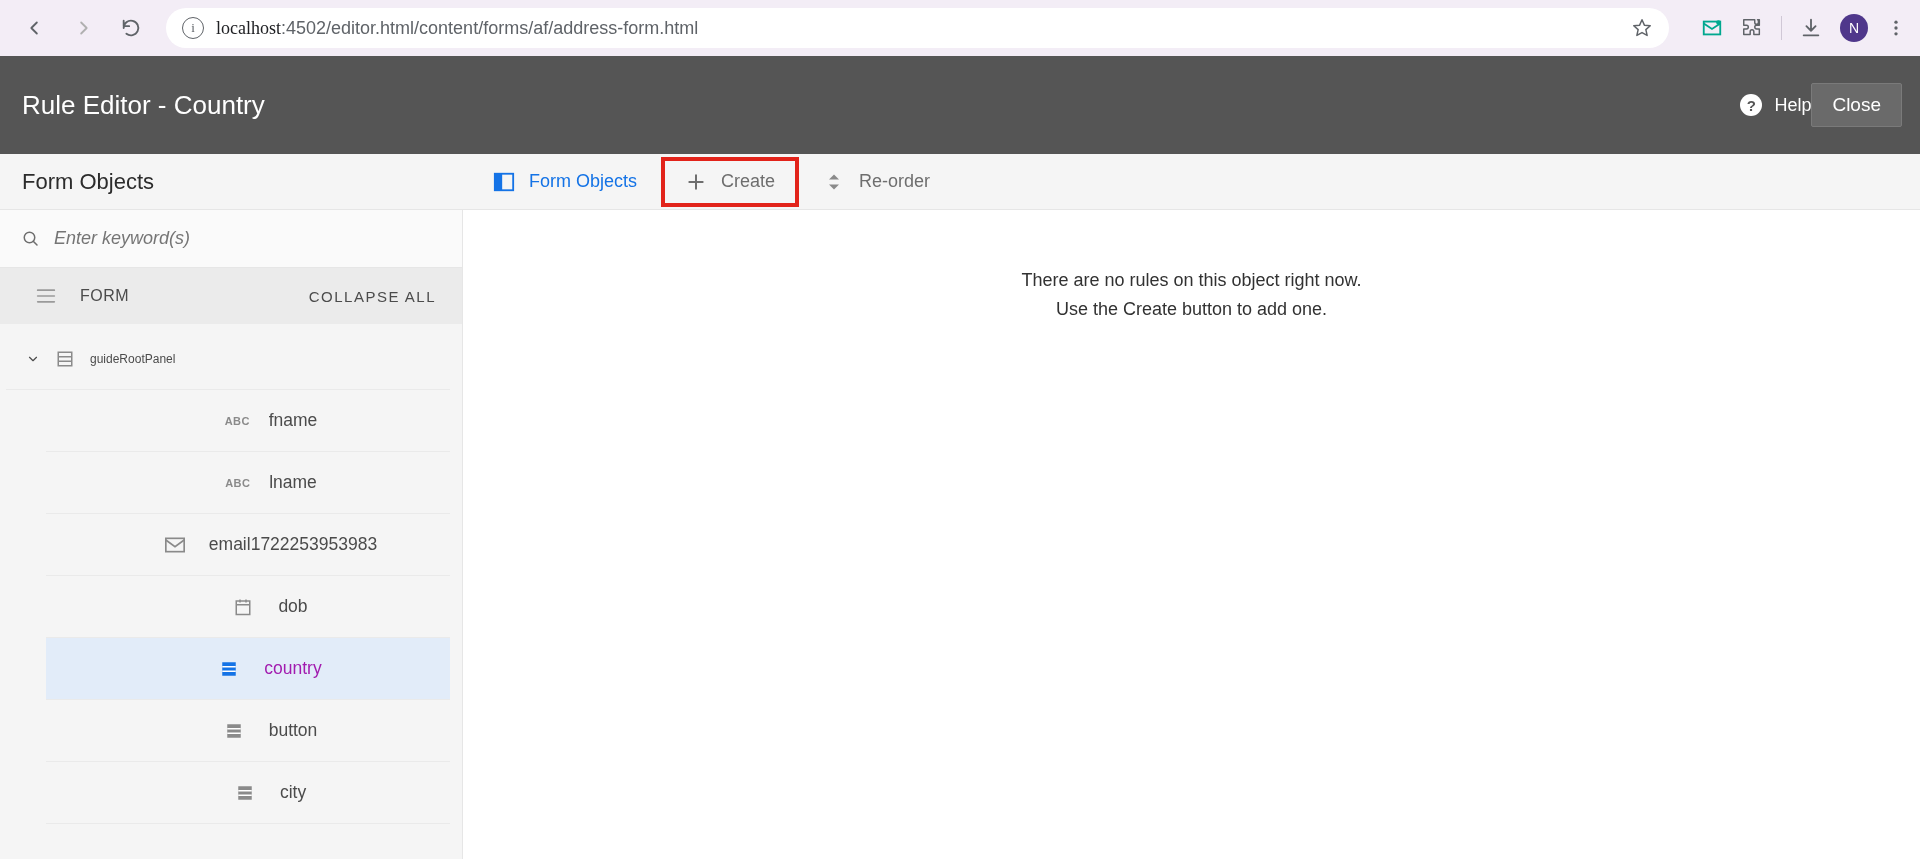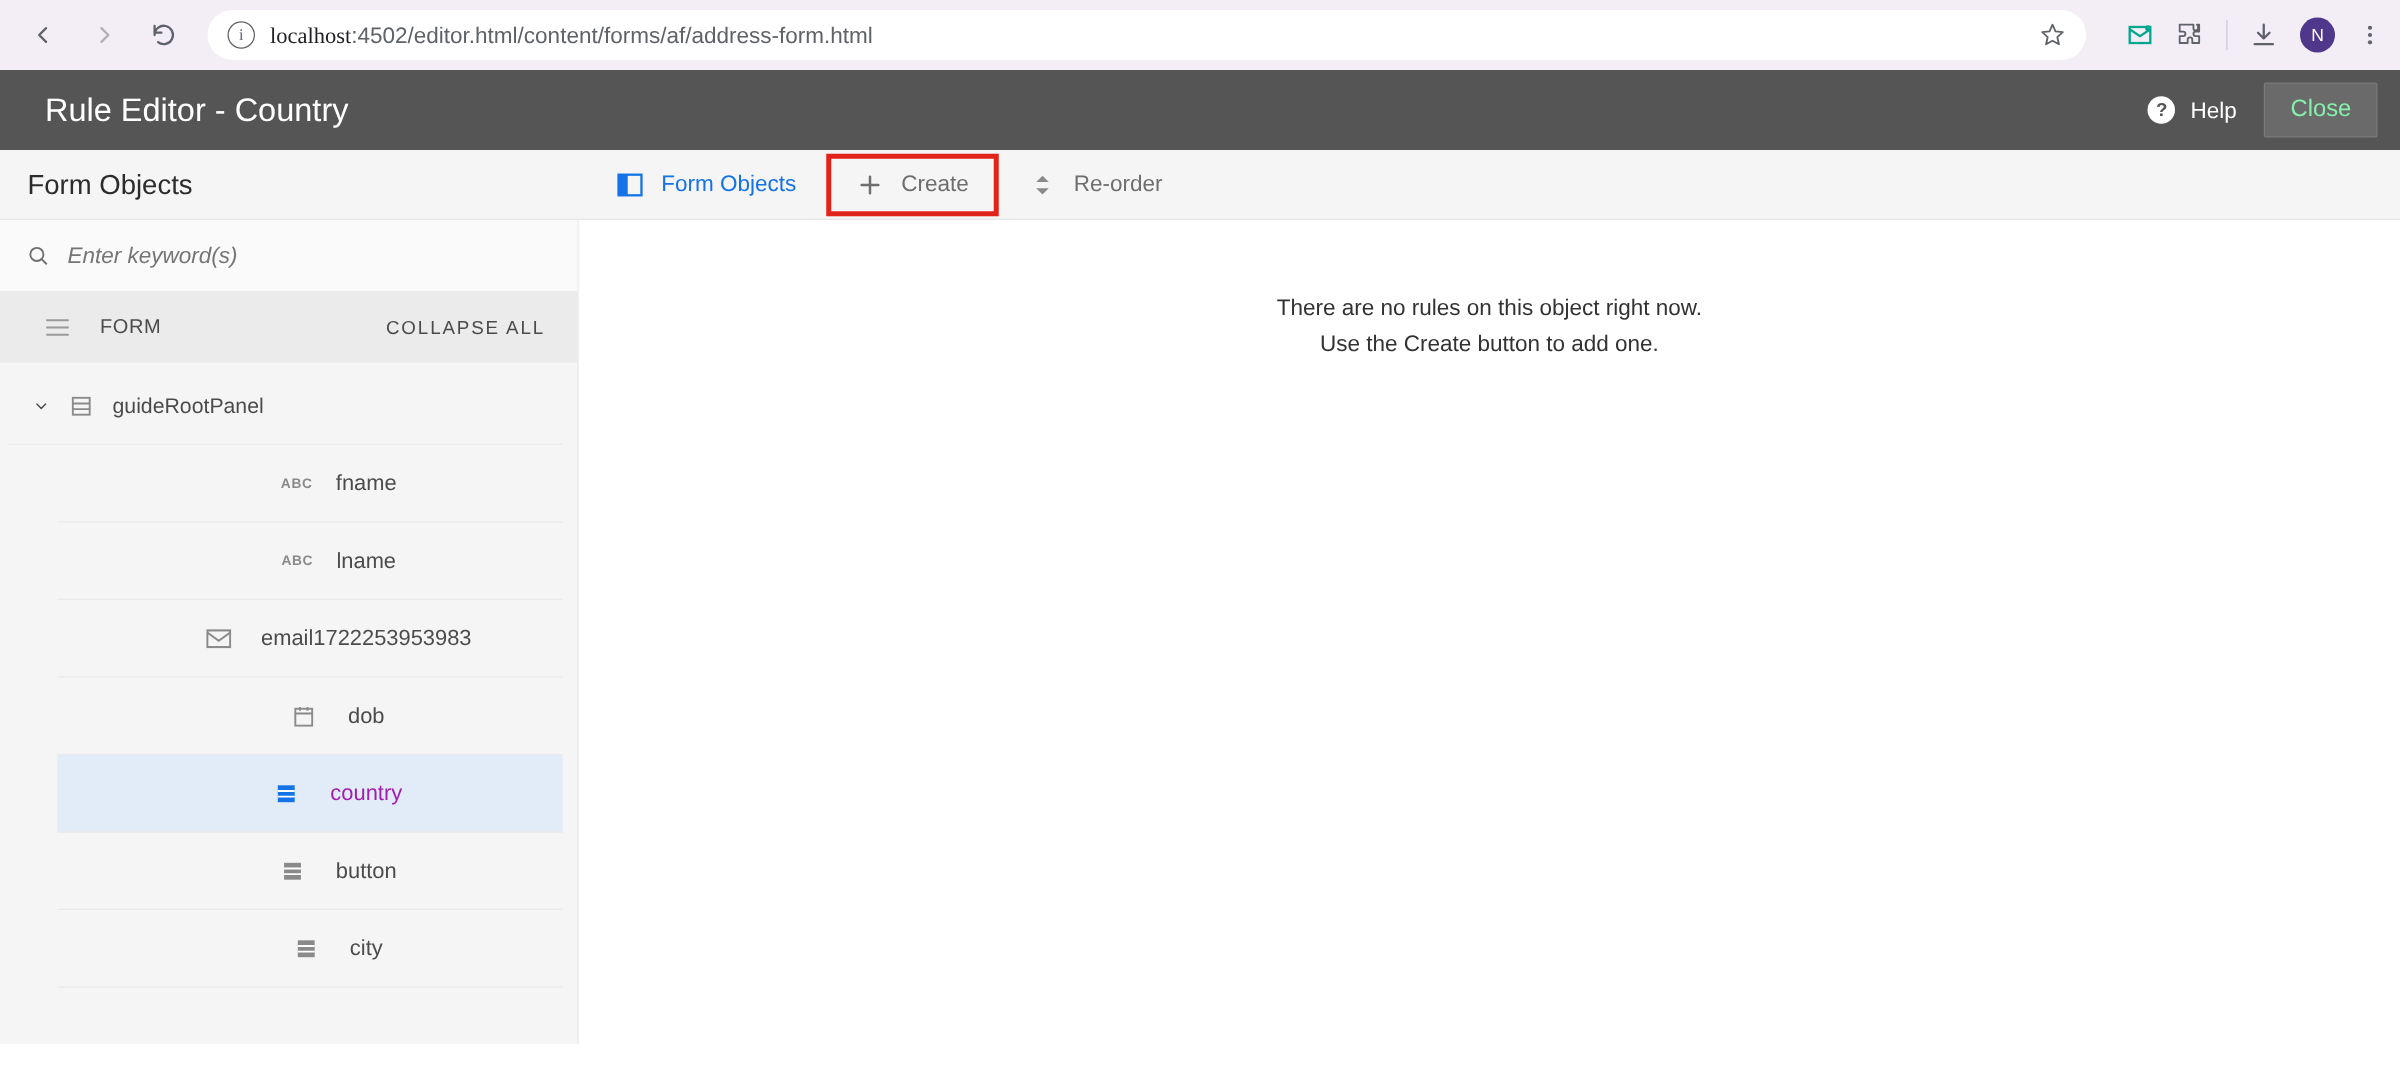--- a/index.html
+++ b/index.html
@@ -34,37 +34,36 @@
   .url-text .path { color:#5f6368; }
   .url-text { flex:1; }
   .star-btn { color:#5f6368; }
   .right-icons { display:flex; align-items:center; gap:18px; padding-left:14px; }
   .right-icons .divider { width:1px; height:24px; background:#d0c8d6; }
   .avatar { width:28px; height:28px; border-radius:50%; background:#4f378b; color:#fff; display:flex; align-items:center; justify-content:center; font-size:14px; font-weight:500; }
   .teal-square { color:#00a88f; }
 
   
   .app-header {
-    height: 64px;
+    height: 98px;
     background: #555;
     color: #fff;
     display: flex;
     align-items: center;
-    padding: 0 18px 0 36px;
+    padding: 0 18px 0 22px;
     justify-content: space-between;
   }
   .app-title { font-size: 26px; font-weight: 300; flex:1; }
   .help-group { display:flex; align-items:center; gap:12px; font-size:18px; }
   .help-ic { width:22px; height:22px; border-radius:50%; background:#fff; color:#555; display:flex; align-items:center; justify-content:center; font-weight:bold; font-size:15px; }
   .close-btn {
-    margin-left: 22px;
     padding: 10px 20px;
     background: #6a6a6a;
     border: 1px solid #7a7a7a;
-    color: #86efac;
+    color: #ffffff;
     font-size: 19px;
     border-radius: 2px;
   }
 
   
   .sub-row {
     height: 56px;
     background: #f5f5f5;
     border-bottom: 1px solid #e6e6e6;
     display:flex;
@@ -136,21 +135,21 @@
   .form-bar .burger { width:22px; color:#8a8a8a; margin-right: 22px; }
   .form-bar .form-lbl { flex:1; font-weight:400; }
   .form-bar .collapse { font-weight:500; letter-spacing:1.5px; font-size:15px; }
 
   .tree { padding-top: 4px; }
   .tree-group {
     height: 62px;
     display:flex; align-items:center;
     padding-left: 20px;
     gap: 16px;
-    font-size: 17px;
+    font-size: 12px;
     color:#4b4b4b;
     border-bottom: 1px solid #eaeaea;
     margin: 0 12px 0 6px;
   }
   .tree-group .chev { width:14px; color:#4b4b4b; transform: rotate(0deg); }
   .tree-group .panel-ic { color:#8a8a8a; }
   .tree-children { padding-left: 30px; }
   .tree-item {
     height: 62px;
     display:flex; align-items:center;

